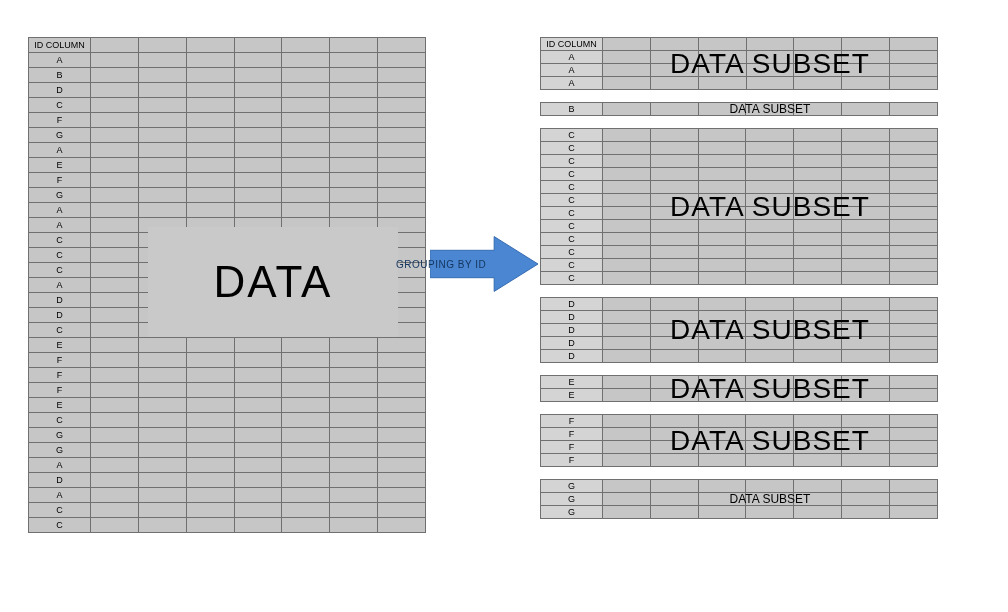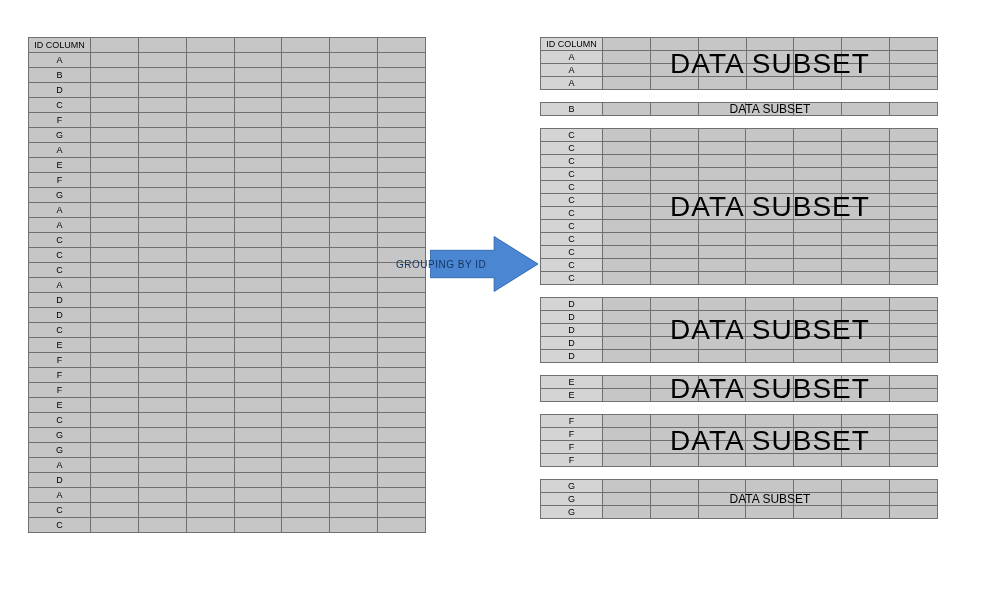--- a/index.html
+++ b/index.html
@@ -457,20 +457,21 @@
             <td class="col"></td>
             <td class="col"></td>
             <td class="col"></td>
             <td class="col"></td>
             <td class="col"></td>
             <td class="col"></td>
             <td class="col"></td>
           </tr>
         </tbody>
     </table>
+    <div class="data-box-left">DATA</div>
   </div>
 
   <div class="arrow">
     <svg viewBox="0 0 120 70">
       <polygon points="0,20 70,20 70,5 118,35 70,65 70,50 0,50" fill="#4a86d1" stroke="#2e66ad" stroke-width="1"></polygon>
     </svg>
   </div>
   <div class="arrow-label">GROUPING BY ID</div>
 
   <div class="right-area" id="right-area">

